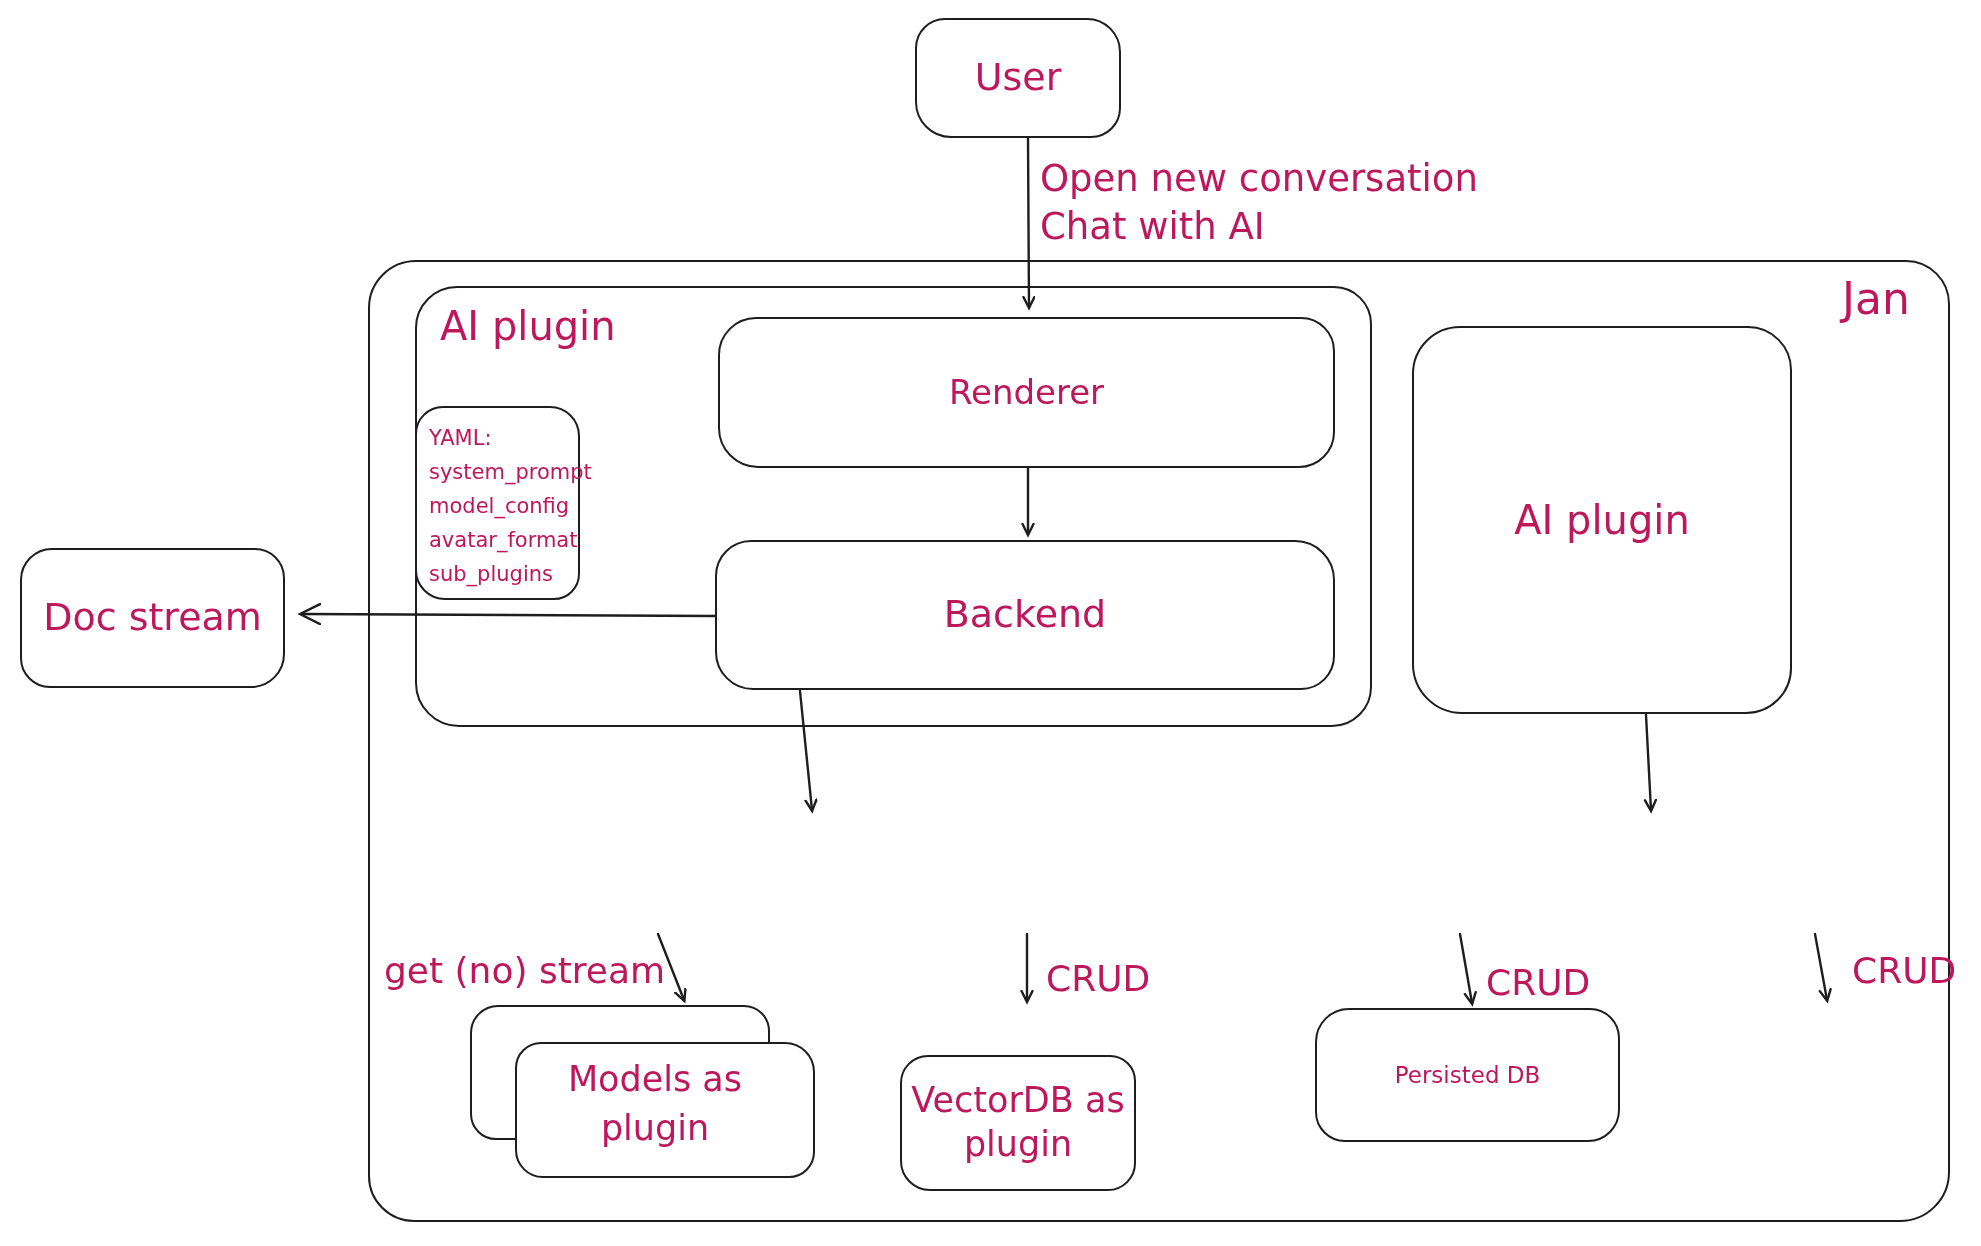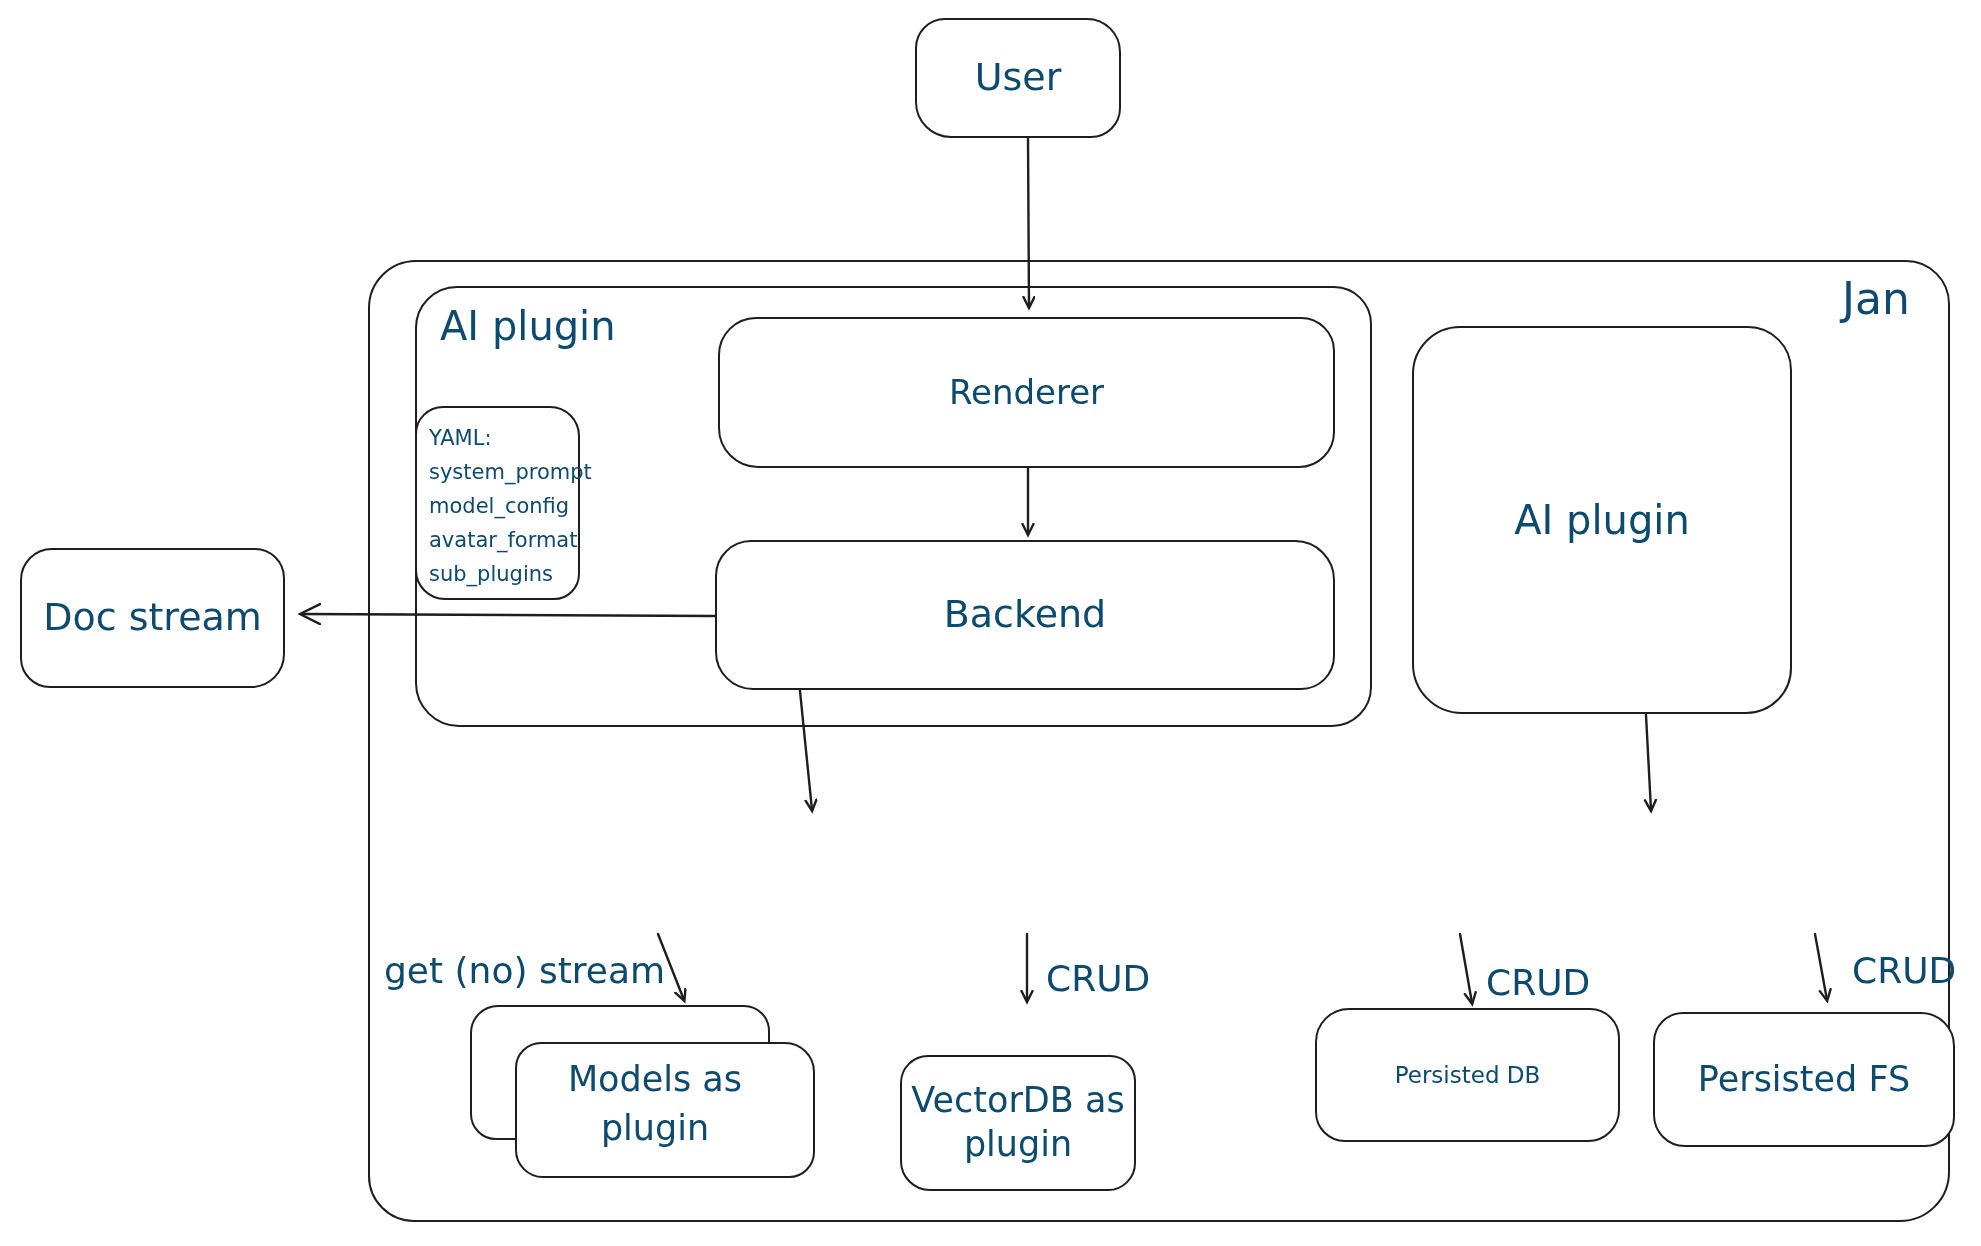--- a/index.html
+++ b/index.html
@@ -1,21 +1,21 @@
 <!DOCTYPE html>
 <html><head>
 <meta charset="utf-8">
 <style>
   html,body{margin:0;padding:0;background:#ffffff;}
   #canvas{
     position:relative;
     width:1981px;height:1246px;
     background:#ffffff;
     font-family:"DejaVu Sans","Liberation Sans",sans-serif;
-    color:#0c4a6e;
+    color:#be185d;
     overflow:hidden;
   }
   .box{
     position:absolute;
     border:2.5px solid #1e1e1e;
     background:#ffffff;
     box-sizing:border-box;
     display:flex;align-items:center;justify-content:center;
     text-align:center;
     line-height:1.25;
@@ -109,24 +109,25 @@
 
   <div class="box two-line" style="left:900px;top:1007px;width:236px;height:136px;border-radius:28px 26px 28px 30px;font-size:35px;margin-top:48px;">
     <div>VectorDB as</div>
     <div>plugin</div>
   </div>
 
   <div class="box" style="left:1315px;top:1008px;width:305px;height:134px;border-radius:34px 30px 32px 30px;font-size:23px;">
     <span>Persisted DB</span>
   </div>
 
-  <div class="box" style="left:1653px;top:1012px;width:302px;height:135px;border-radius:30px 34px 30px 32px;font-size:35px;">
-    <span>Persisted FS</span>
+
+  <div class="floating-label" style="left:1040px;top:155px;font-size:37px;">
+    <div>Open new conversation</div>
+    <div>Chat with AI</div>
   </div>
-
 
   <div class="floating-label" style="left:384px;top:948px;font-size:36px;">get (no) stream</div>
 
   <div class="floating-label" style="left:1046px;top:956px;font-size:36px;">CRUD</div>
 
   <div class="floating-label" style="left:1486px;top:960px;font-size:36px;">CRUD</div>
 
   <div class="floating-label" style="left:1852px;top:948px;font-size:36px;">CRUD</div>
 
   <svg class="edges" viewBox="0 0 1981 1246">

